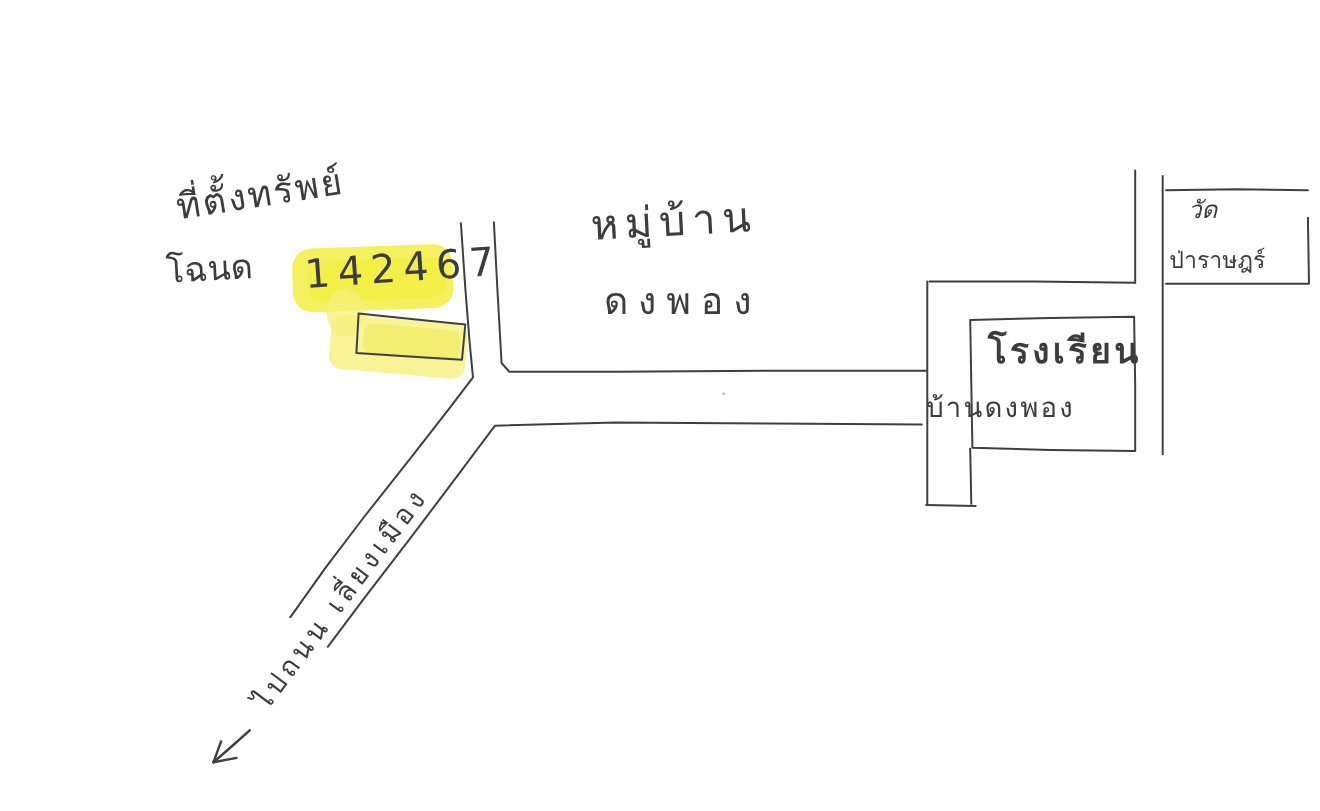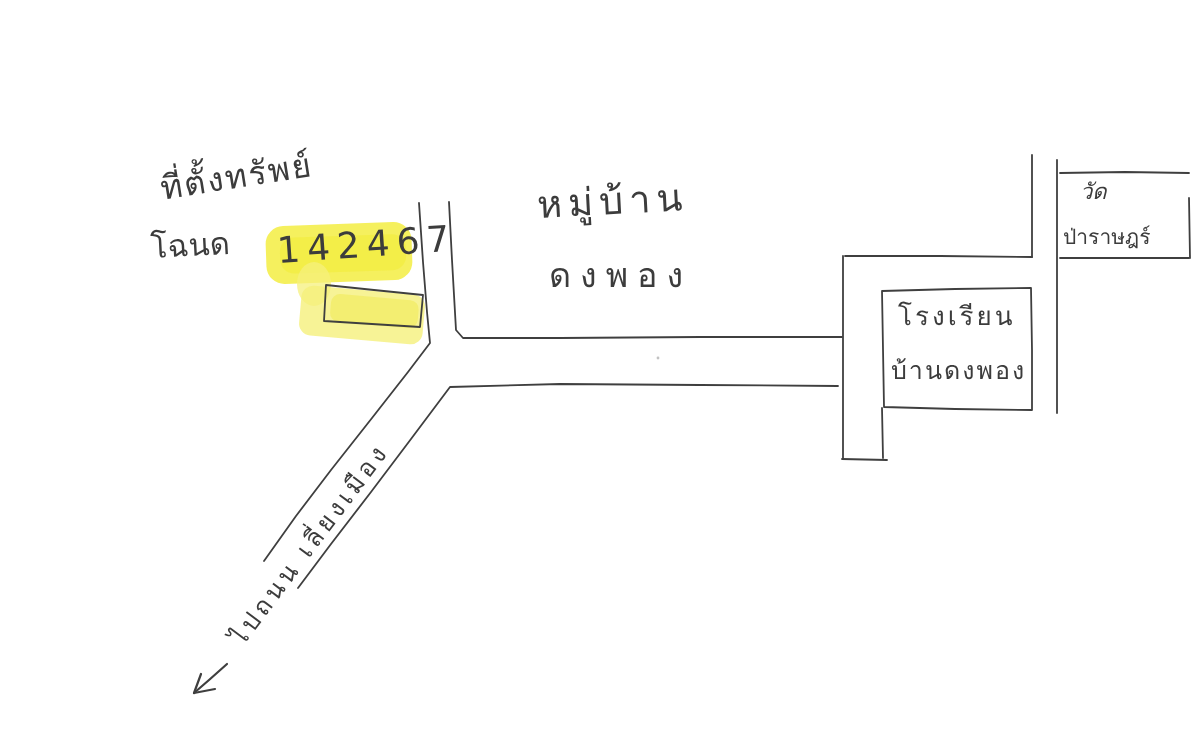--- a/index.html
+++ b/index.html
@@ -26,23 +26,23 @@
     position: absolute;
     white-space: nowrap;
     color: #3c3c3c;
     line-height: 1;
     user-select: none;
   }
   .lbl-location    { left: 158px; top: 172px; font-size: 33px; transform: rotate(-9deg);  transform-origin: 0 0; letter-spacing: 2px; }
   .lbl-deed        { left: 150px; top: 232px; font-size: 31px; transform: rotate(-3deg);  transform-origin: 0 0; }
   .lbl-deed-number { left: 276px; top: 233px; font-size: 36px; transform: rotate(-4deg);  transform-origin: 0 0; letter-spacing: 7px; }
   .lbl-village-1   { left: 536px; top: 186px; font-size: 38px; transform: rotate(-3deg);  transform-origin: 0 0; letter-spacing: 6px; }
-  .lbl-village-2   { left: 549px; top: 258px; font-size: 34px; letter-spacing: 9px; }
-  .lbl-school-1    { left: 898px; top: 303px; font-size: 26px; letter-spacing: 3px; }
-  .lbl-school-2    { left: 891px; top: 358px; font-size: 25px; letter-spacing: 2px; }
+  .lbl-village-2   { left: 549px; top: 258px; font-size: 34px; letter-spacing: 9px; font-family: Liberation Serif, serif; }
+  .lbl-school-1    { left: 898px; top: 303px; font-size: 32px; letter-spacing: 3px; font-weight: bold; }
+  .lbl-school-2    { left: 842px; top: 358px; font-size: 25px; letter-spacing: 2px; }
   .lbl-temple-1    { left: 1080px; top: 181px; font-size: 22px; font-style: italic; }
   .lbl-temple-2    { left: 1063px; top: 227px; font-size: 21px; }
   .lbl-road-dir    { left: 226px; top: 634px; font-size: 25px; letter-spacing: 4px; transform: rotate(-53deg); transform-origin: 0 0; }
 </style>
 </head>
 <body>
 
 <div id="canvas">
 
   <svg id="sketch-svg" viewBox="0 0 1200 737" xmlns="http://www.w3.org/2000/svg">

